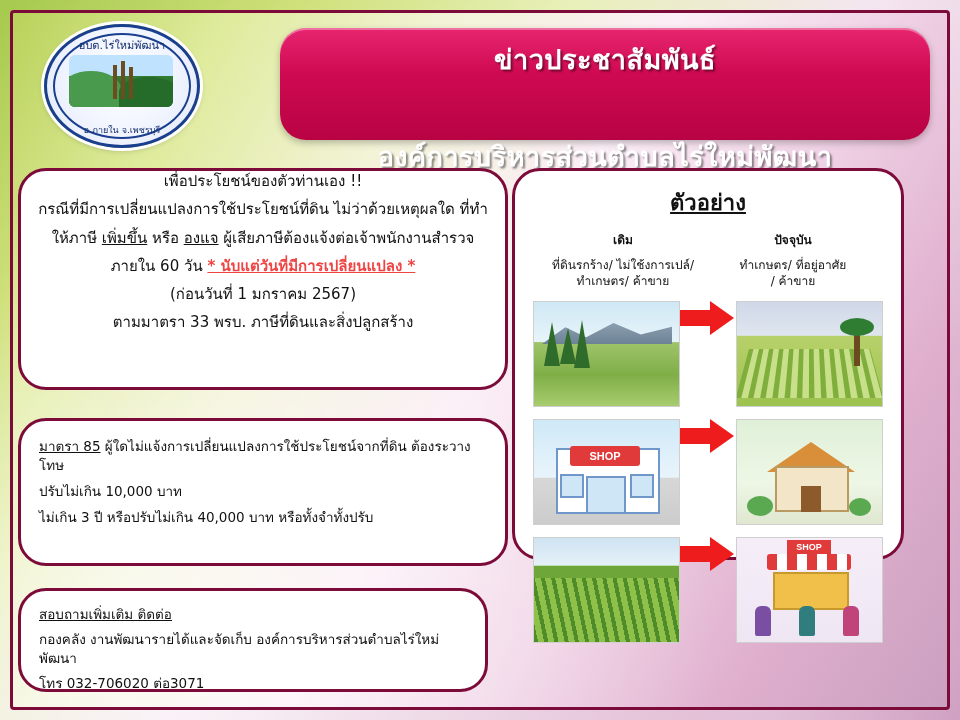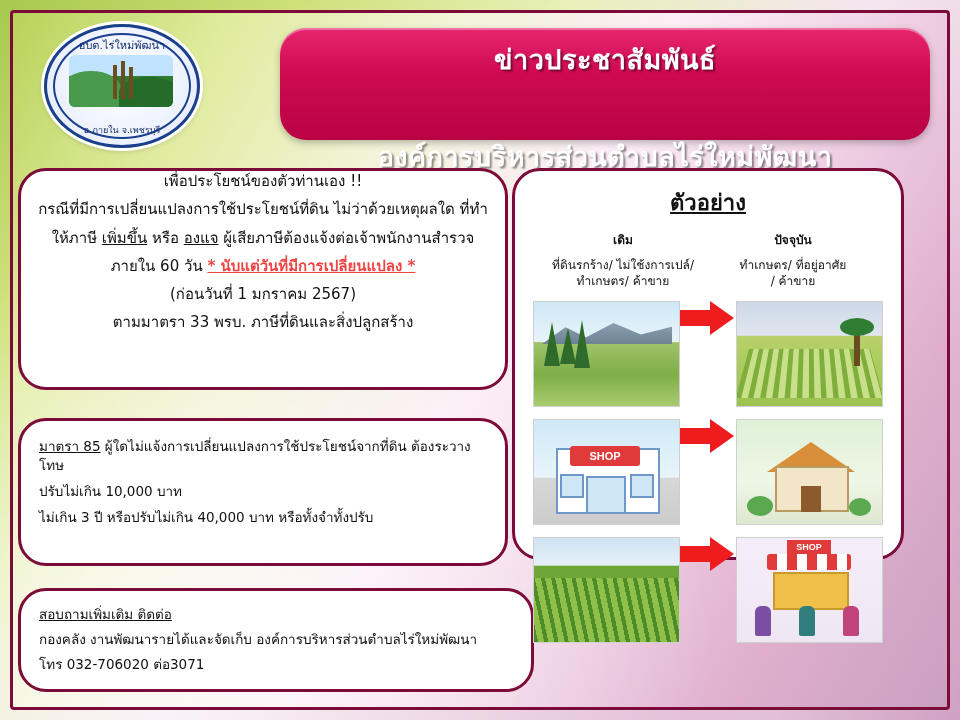--- a/index.html
+++ b/index.html
@@ -165,21 +165,21 @@
   }
   .box-law p {
     margin: 0 0 7px 0;
     font-size: 13.5px;
     color: #111;
     line-height: 1.4;
   }
   .box-contact {
     left: 18px;
     top: 588px;
-    width: 516px;
+    width: 470px;
     height: 104px;
     padding: 14px 18px;
     text-align: left;
   }
   .box-contact p {
     margin: 0 0 6px 0;
     font-size: 13.5px;
     color: #111;
     line-height: 1.4;
   }

